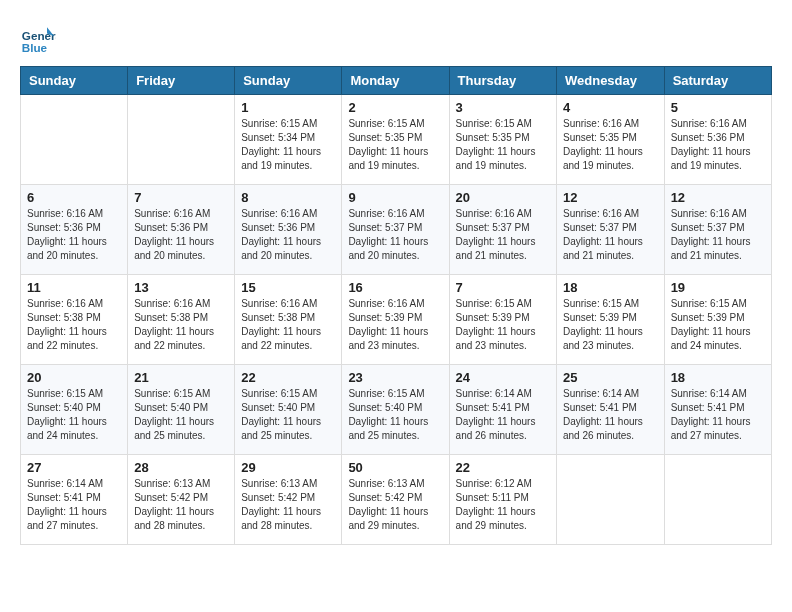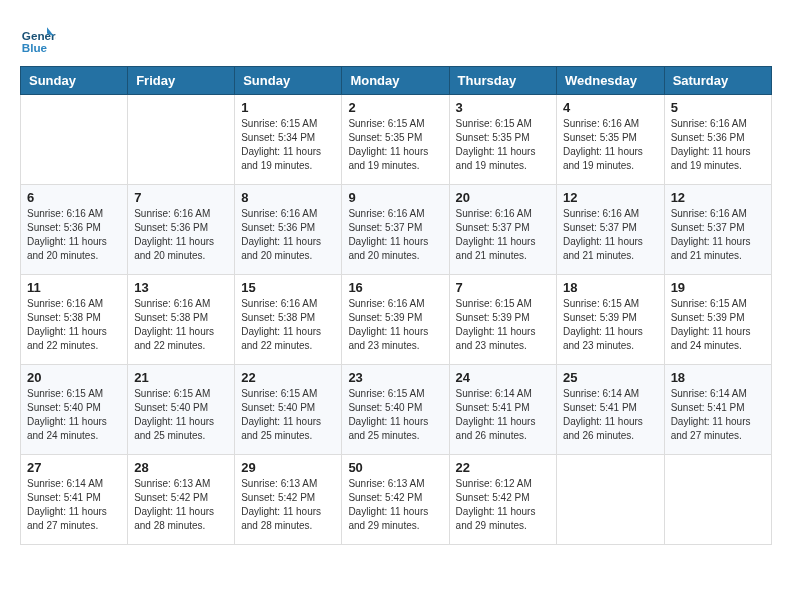--- a/index.html
+++ b/index.html
@@ -297,20 +297,20 @@
         </td>
         <td>
           <span class="day-number">50</span>
           <div class="day-info">Sunrise: 6:13 AM
 Sunset: 5:42 PM
 Daylight: 11 hours and 29 minutes.</div>
         </td>
         <td>
           <span class="day-number">22</span>
           <div class="day-info">Sunrise: 6:12 AM
-Sunset: 5:42 PM
+Sunset: 5:11 PM
 Daylight: 11 hours and 29 minutes.</div>
         </td>
         <td class="empty-cell"></td>
         <td class="empty-cell"></td>
       </tr>
     </tbody>
 </table>
 
 </body></html>

